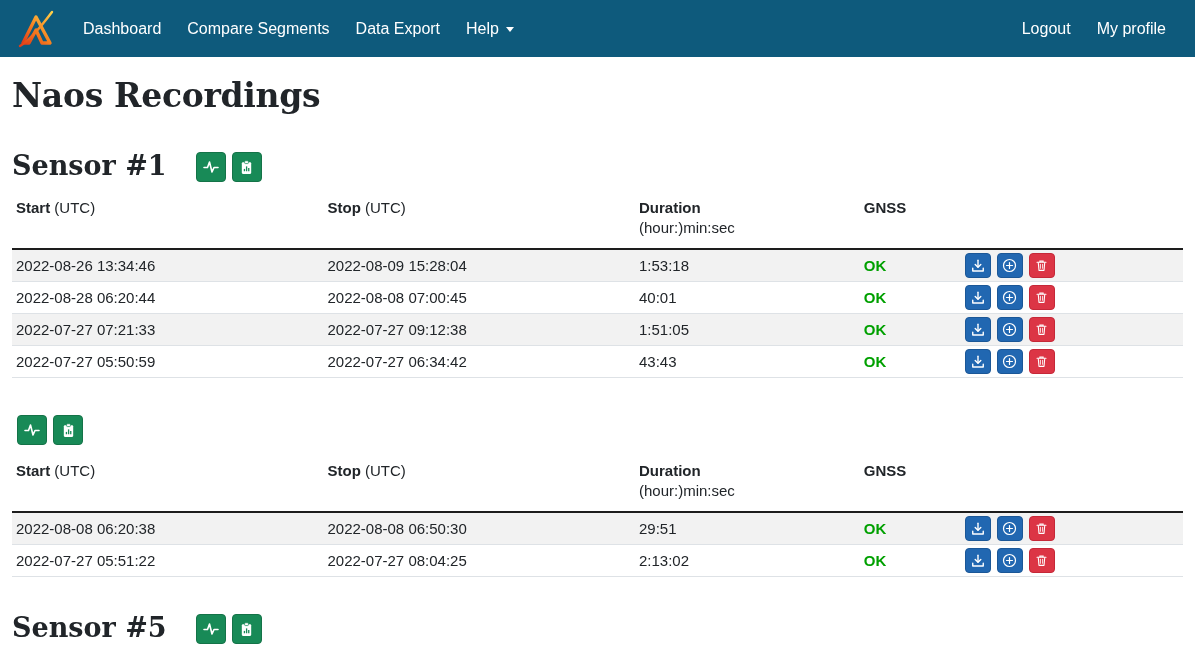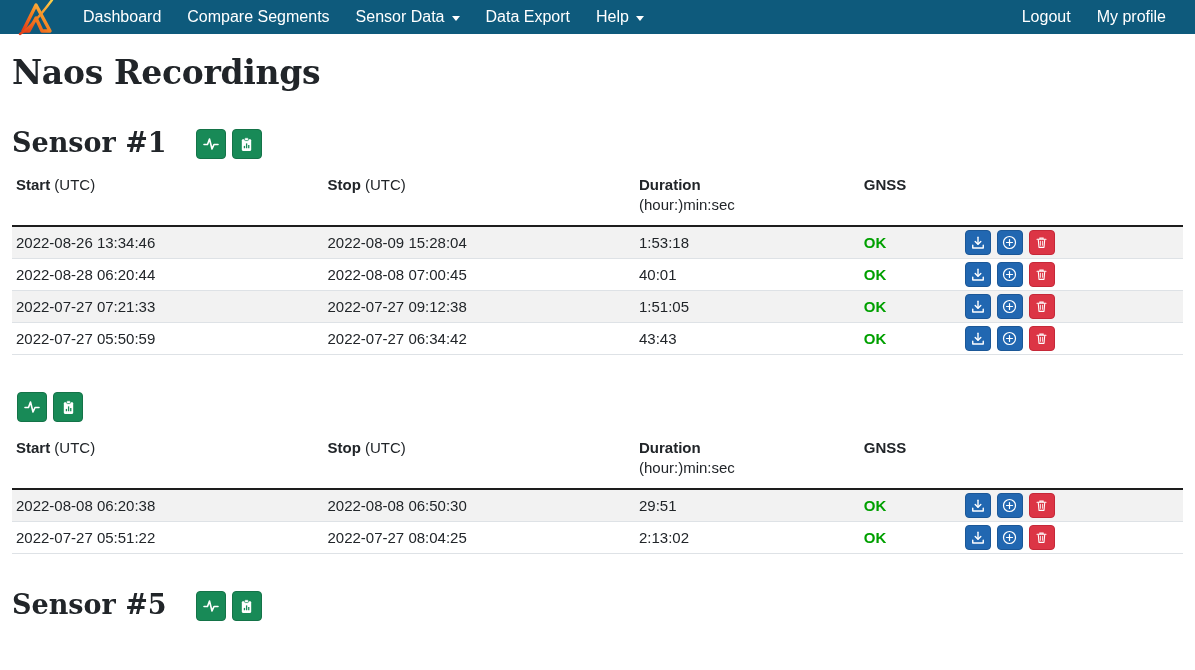--- a/index.html
+++ b/index.html
@@ -23,21 +23,21 @@
     color:var(--text);
     background:#fff;
     min-width:1195px;
     min-height:670px;
   }
 
   
   .navbar{
     display:flex;align-items:center;
     background:var(--navbar-bg);
-    height:34px;
+    height:57px;
     padding:9px 16px;
   }
   .brand{display:flex;align-items:center;margin-right:14px;cursor:pointer;}
   .nav-menu{display:flex;list-style:none;margin:0;padding:0;flex:1;}
   .nav-menu.right{flex:0 0 auto;}
   .nav-link{
     color:#fff;font-size:16px;
     padding:6px 10px;margin:0 3px;
     display:flex;align-items:center;gap:7px;
     cursor:pointer;white-space:nowrap;
@@ -132,24 +132,20 @@
   <ul class="nav-menu">
       <li class="nav-link">
     <span>Dashboard</span>
 
   </li>
       <li class="nav-link">
     <span>Compare Segments</span>
 
   </li>
       <li class="nav-link">
-    <span>Sensor Data</span>
-    <span class="caret"></span>
-  </li>
-      <li class="nav-link">
     <span>Data Export</span>
 
   </li>
       <li class="nav-link">
     <span>Help</span>
     <span class="caret"></span>
   </li>
     </ul>
   <ul class="nav-menu right">
       <li class="nav-link">

